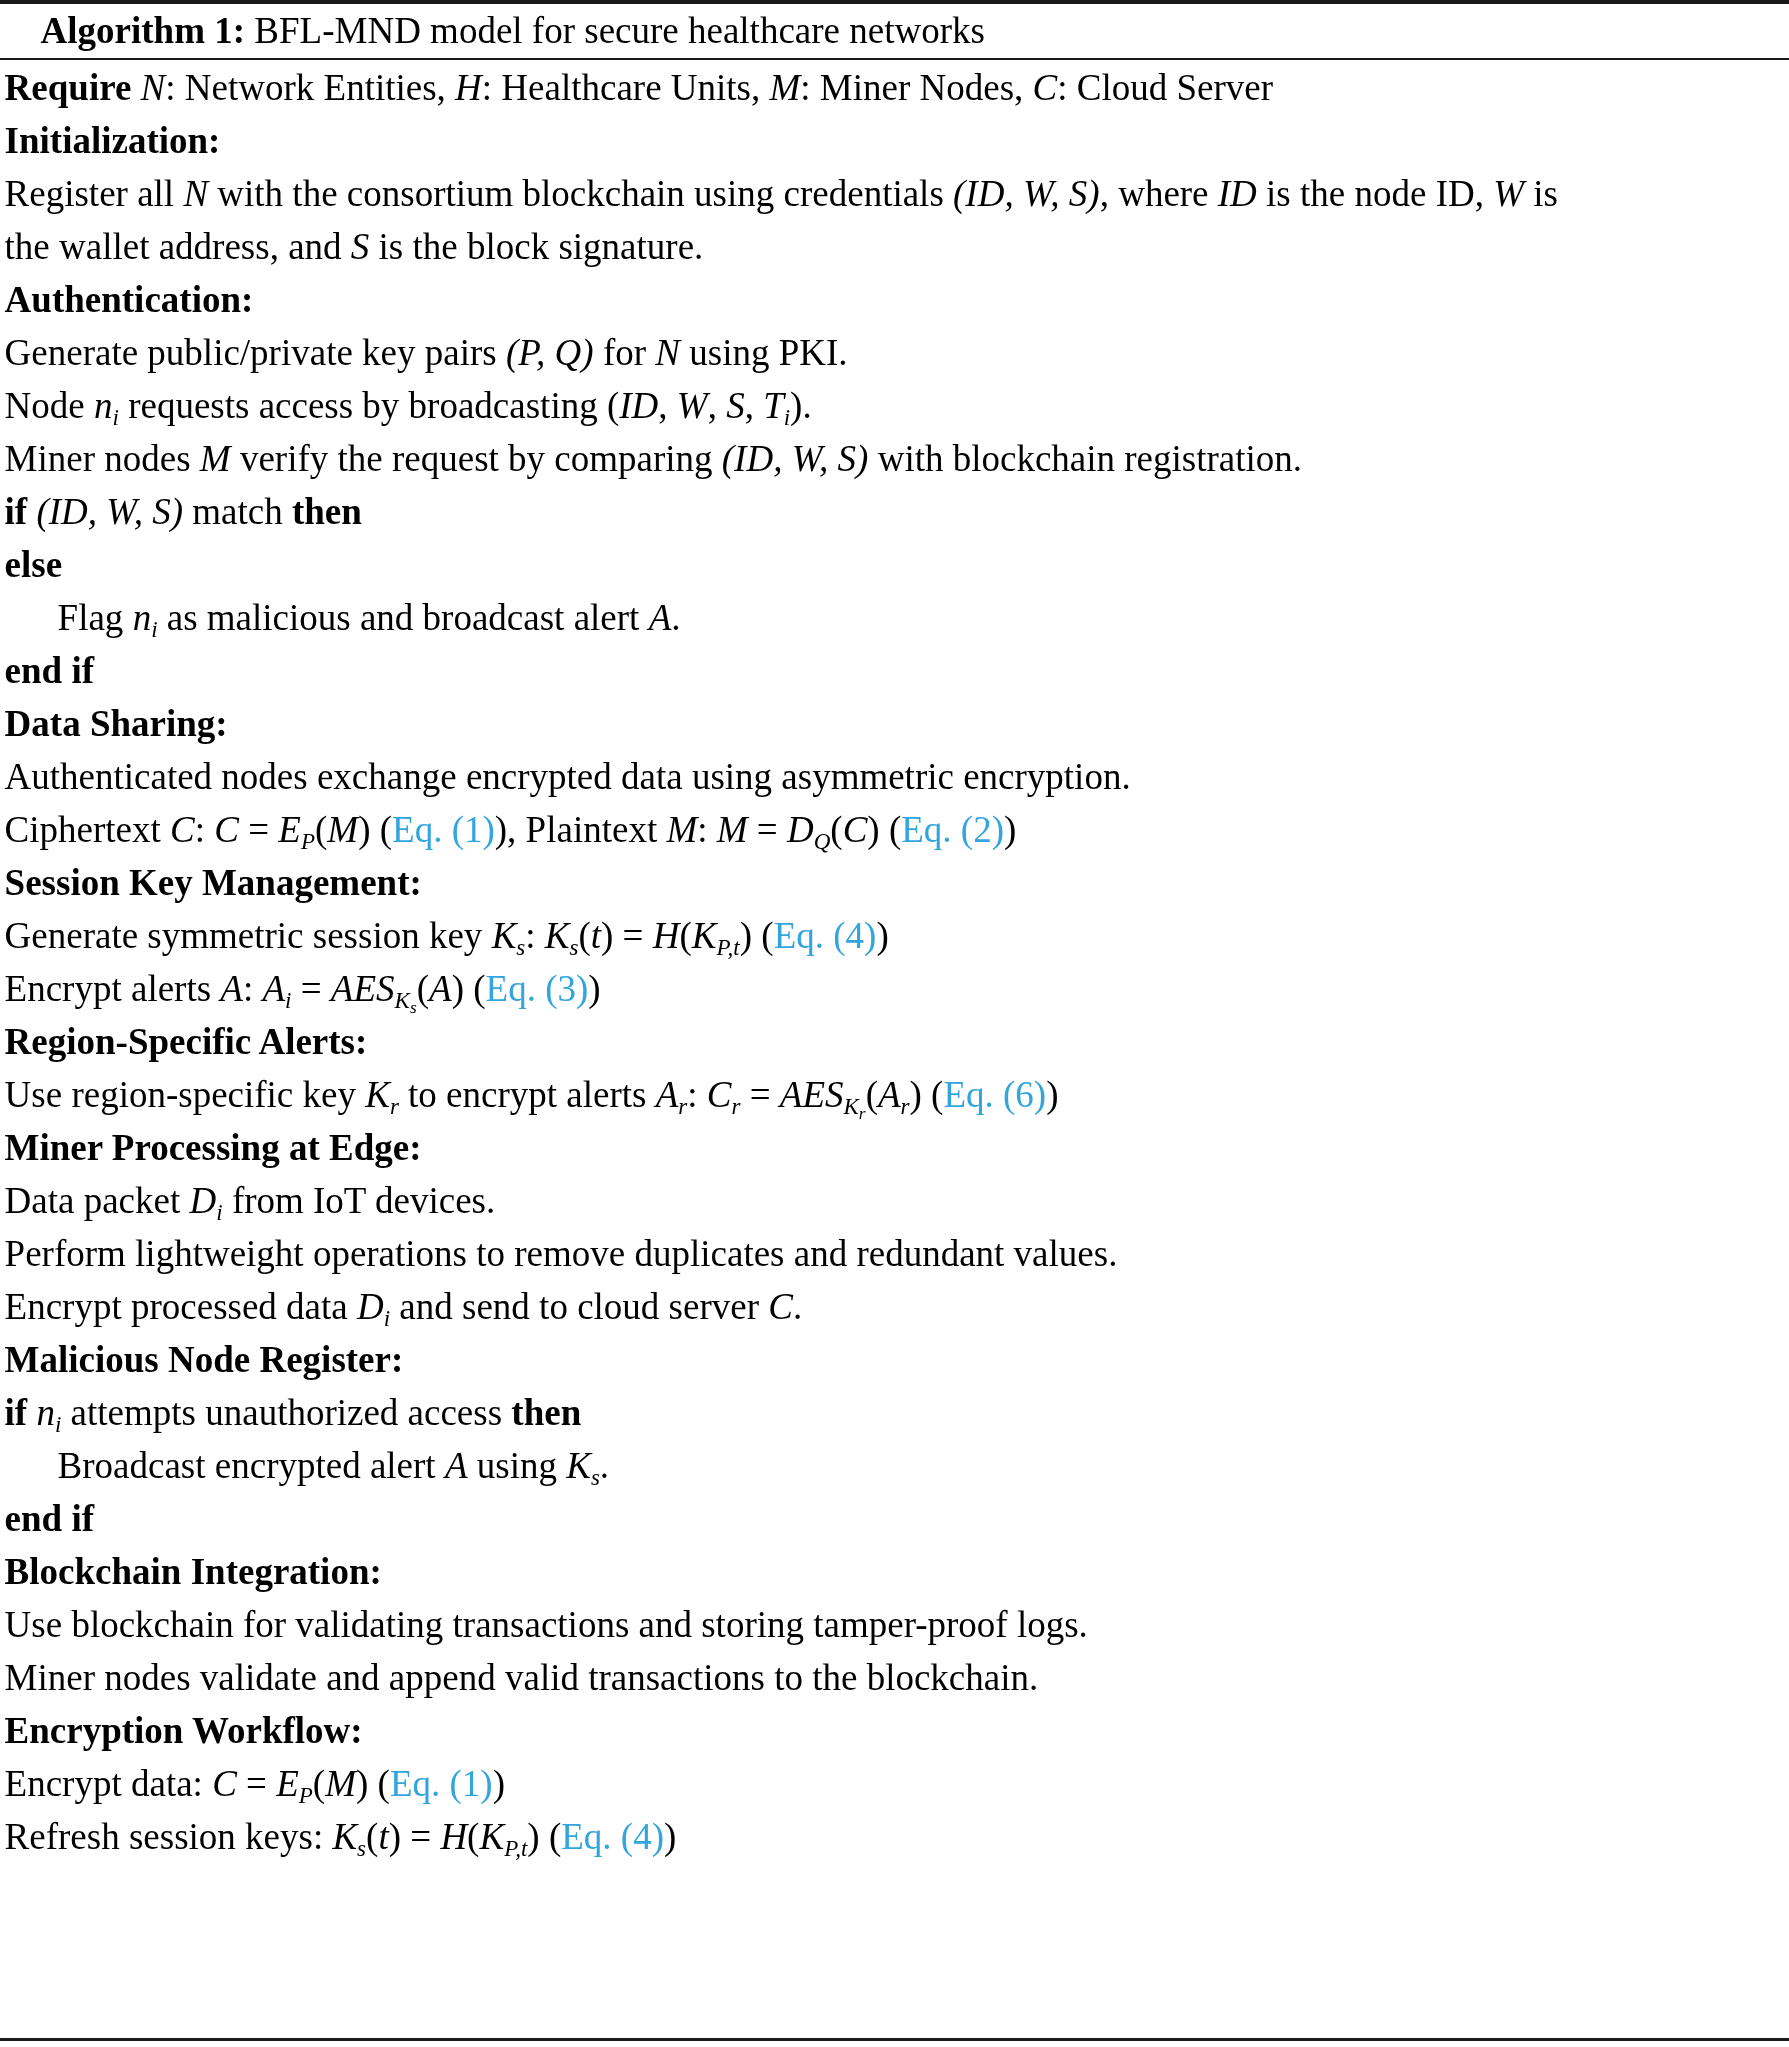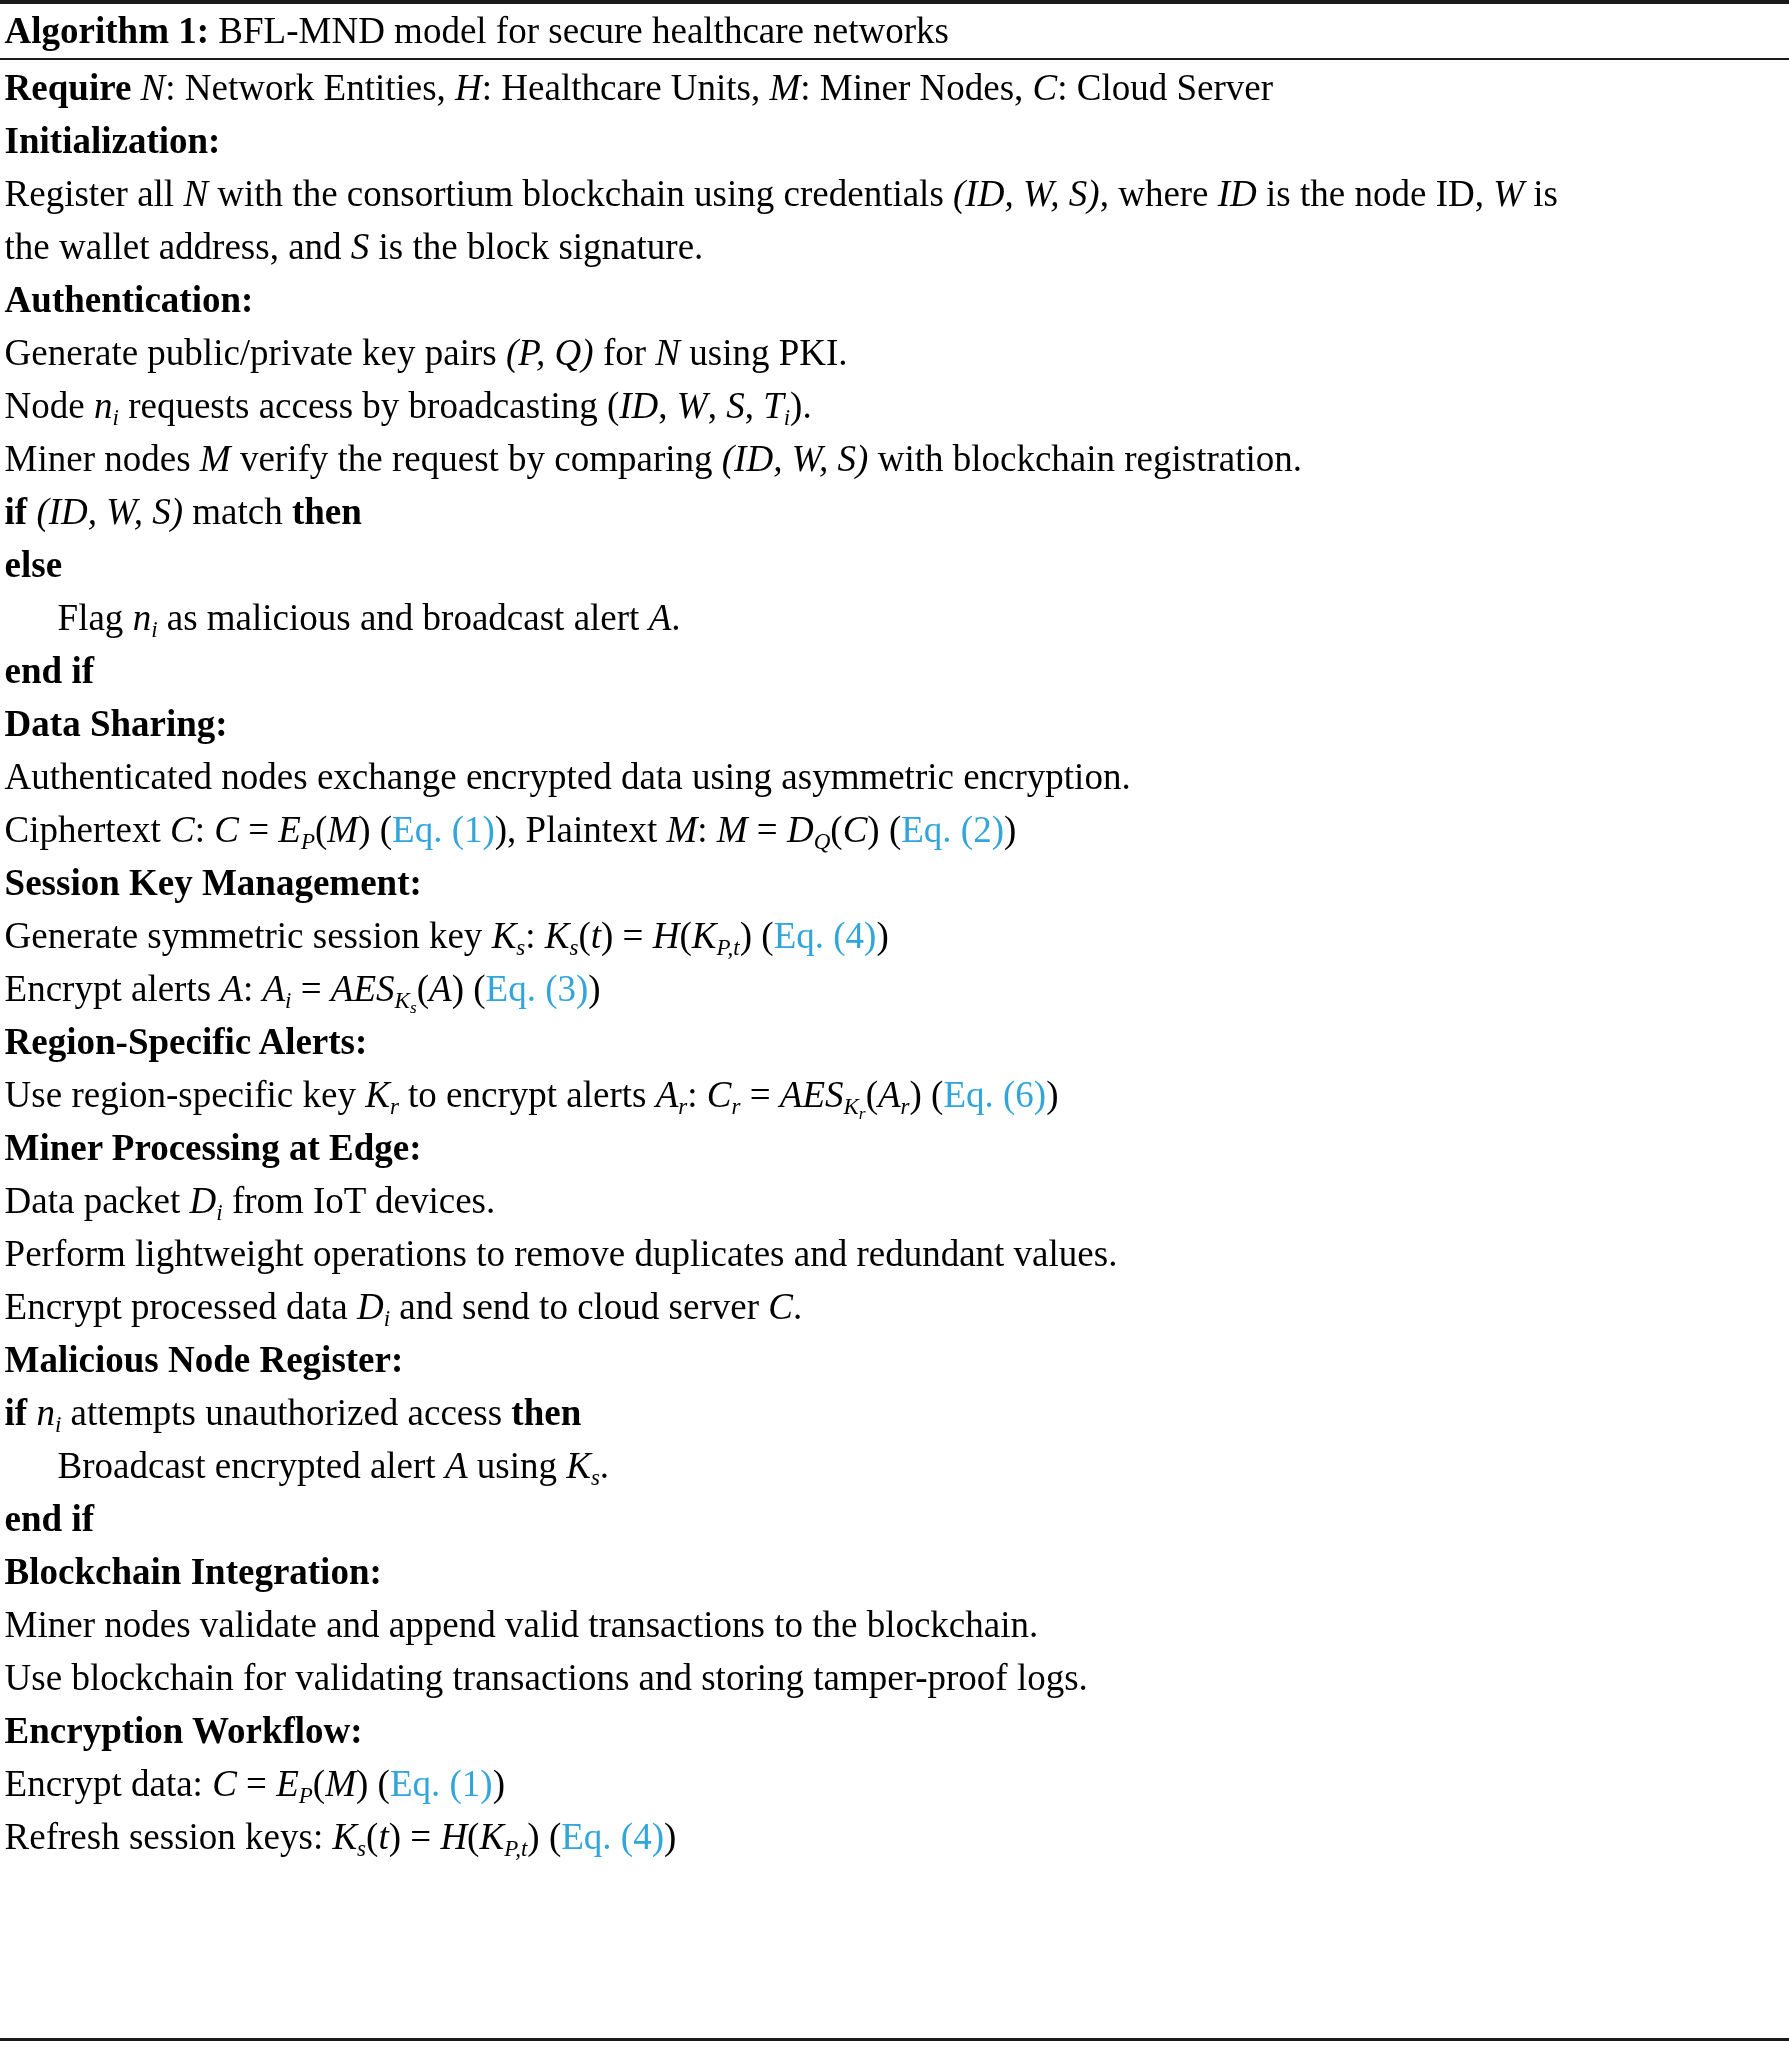--- a/index.html
+++ b/index.html
@@ -15,20 +15,21 @@
   }
   .rule { background: #1a1a1a; width: 100%; }
   .rule-top { height: 3.7px; }
   .rule-mid { height: 1.8px; }
   .rule-bottom { position: absolute; left: 0; right: 0; bottom: 7.3px; height: 2.7px; background: #1a1a1a; }
   .title-row {
     font-size: 37px;
     line-height: 51px;
     padding: 1.8px 7.3px 1.8px 4.6px;
     white-space: nowrap;
+    margin-left: 36px;
   }
   .title-label { font-weight: 700; }
   .algo-body {
     padding: 0.9px 7.3px 0 4.6px;
     font-size: 37px;
   }
   .line {
     line-height: 53px;
     height: 53px;
     white-space: nowrap;
@@ -73,21 +74,21 @@
       <div class="line"><span class="s-r">Use region-specific key </span><span class="s-i">K</span><span class="s-sub">r</span><span class="s-r"> to encrypt alerts </span><span class="s-i">A</span><span class="s-sub">r</span><span class="s-r">: </span><span class="s-i">C</span><span class="s-sub">r</span><span class="s-r"> = </span><span class="s-i">AES</span><span class="s-sub">K</span><span class="s-sub2">r</span><span class="s-r">(</span><span class="s-i">A</span><span class="s-sub">r</span><span class="s-r">) (</span><span class="s-l">Eq. (6)</span><span class="s-r">)</span></div>
       <div class="line"><span class="s-b">Miner Processing at Edge:</span></div>
       <div class="line"><span class="s-r">Data packet </span><span class="s-i">D</span><span class="s-sub">i</span><span class="s-r"> from IoT devices.</span></div>
       <div class="line"><span class="s-r">Perform lightweight operations to remove duplicates and redundant values.</span></div>
       <div class="line"><span class="s-r">Encrypt processed data </span><span class="s-i">D</span><span class="s-sub">i</span><span class="s-r"> and send to cloud server </span><span class="s-i">C</span><span class="s-r">.</span></div>
       <div class="line"><span class="s-b">Malicious Node Register:</span></div>
       <div class="line"><span class="s-b">if </span><span class="s-i">n</span><span class="s-sub">i</span><span class="s-r"> attempts unauthorized access </span><span class="s-b">then</span></div>
       <div class="line indent"><span class="s-r">Broadcast encrypted alert </span><span class="s-i">A</span><span class="s-r"> using </span><span class="s-i">K</span><span class="s-sub">s</span><span class="s-r">.</span></div>
       <div class="line"><span class="s-b">end if</span></div>
       <div class="line"><span class="s-b">Blockchain Integration:</span></div>
+      <div class="line"><span class="s-r">Use blockchain for validating transactions and storing tamper-proof logs.</span></div>
       <div class="line"><span class="s-r">Miner nodes validate and append valid transactions to the blockchain.</span></div>
-      <div class="line"><span class="s-r">Use blockchain for validating transactions and storing tamper-proof logs.</span></div>
       <div class="line"><span class="s-b">Encryption Workflow:</span></div>
       <div class="line"><span class="s-r">Encrypt data: </span><span class="s-i">C</span><span class="s-r"> = </span><span class="s-i">E</span><span class="s-sub">P</span><span class="s-r">(</span><span class="s-i">M</span><span class="s-r">) (</span><span class="s-l">Eq. (1)</span><span class="s-r">)</span></div>
       <div class="line"><span class="s-r">Refresh session keys: </span><span class="s-i">K</span><span class="s-sub">s</span><span class="s-r">(</span><span class="s-i">t</span><span class="s-r">) = </span><span class="s-i">H</span><span class="s-r">(</span><span class="s-i">K</span><span class="s-sub">P,t</span><span class="s-r">) (</span><span class="s-l">Eq. (4)</span><span class="s-r">)</span></div>
     </div>
   <div class="rule-bottom"></div>
 </div>
 
 
 </body></html>

